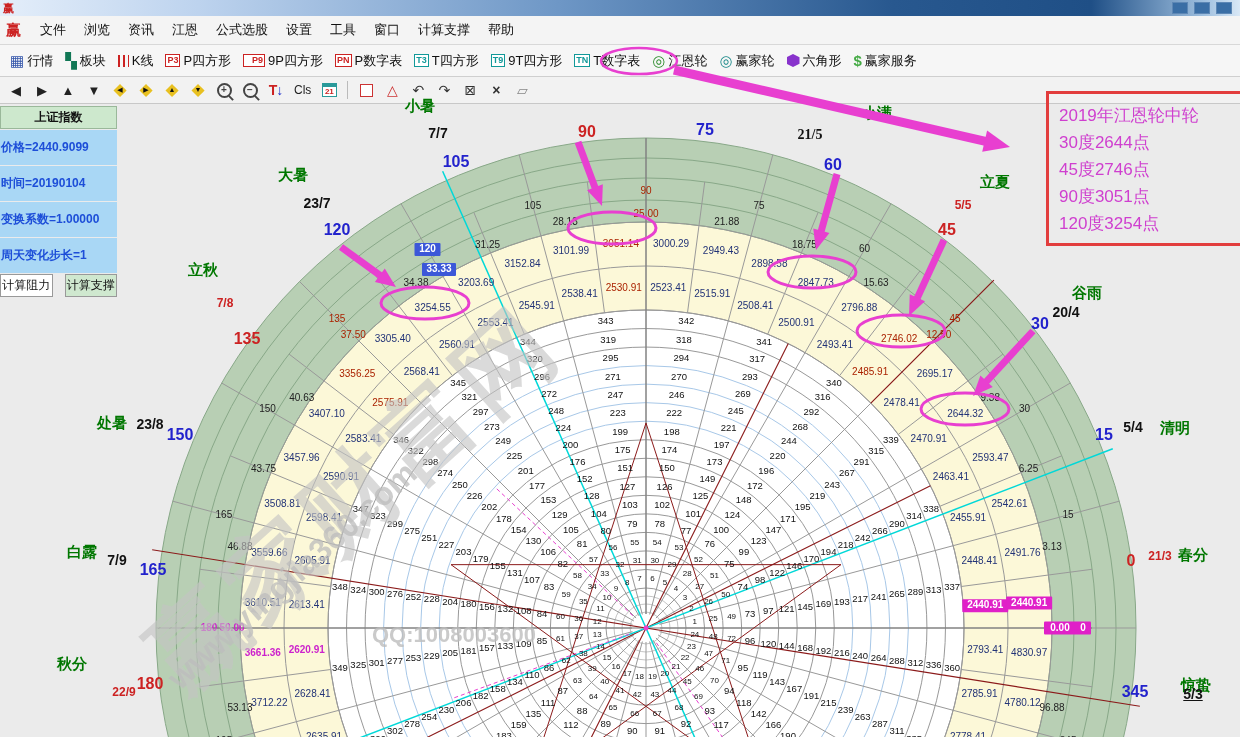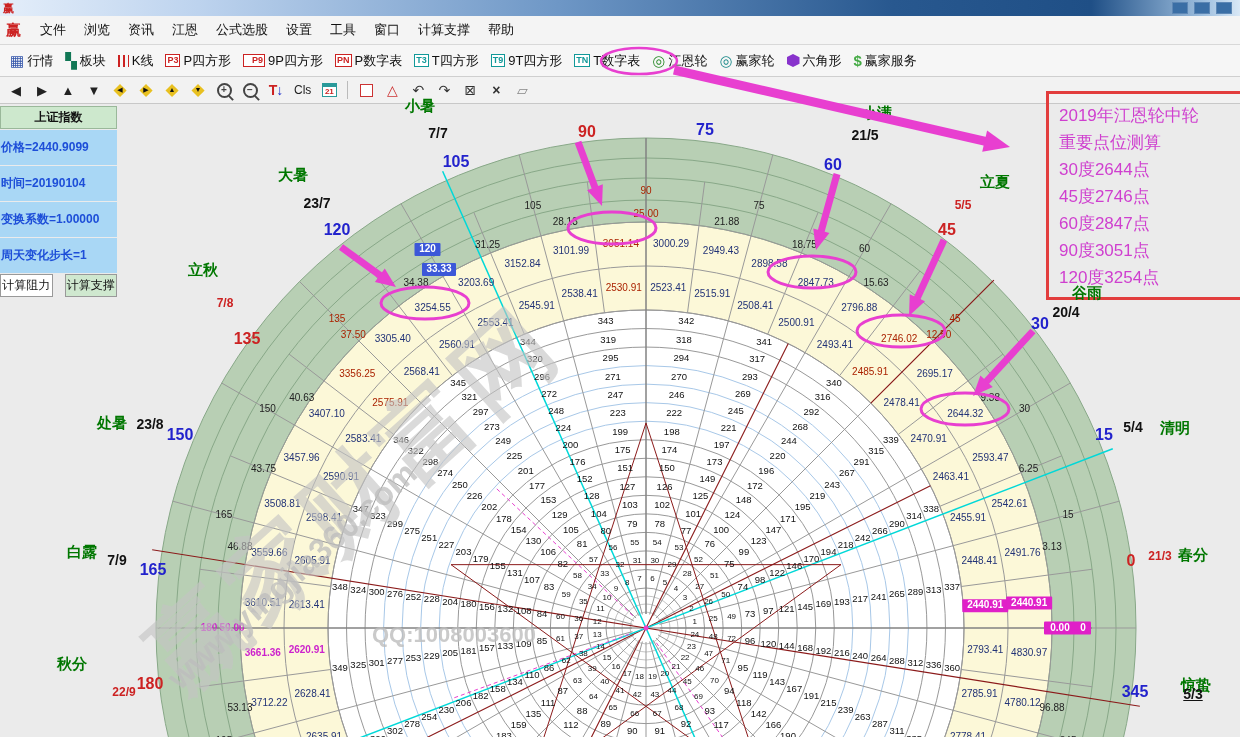--- a/index.html
+++ b/index.html
@@ -907,45 +907,43 @@
       <div class="row">变换系数=1.00000</div>
       <div class="row">周天变化步长=1</div>
       <div class="btns">
         <span>计算阻力</span>
         <span>计算支撑</span>
       </div>
   </div>
 
   <div id="redbox">
       <div>2019年江恩轮中轮</div>
-      <div>重要点位测算</div>
       <div>30度2644点</div>
       <div>45度2746点</div>
-      <div>60度2847点</div>
       <div>90度3051点</div>
       <div>120度3254点</div>
     </div>
 
 <span class="olabel ol-term" style="left: 420px; top: 2px;">小暑</span>
     <span class="olabel ol-term" style="left: 293px; top: 71px;">大暑</span>
     <span class="olabel ol-term" style="left: 203px; top: 166px;">立秋</span>
     <span class="olabel ol-term" style="left: 112px; top: 319px;">处暑</span>
     <span class="olabel ol-term" style="left: 82px; top: 448px;">白露</span>
     <span class="olabel ol-term" style="left: 72px; top: 560px;">秋分</span>
     <span class="olabel ol-term" style="left: 877px; top: 9px;">小满</span>
     <span class="olabel ol-term" style="left: 995px; top: 78px;">立夏</span>
     <span class="olabel ol-term" style="left: 1080px; top: 189px; margin-left: 7px;">谷雨</span>
     <span class="olabel ol-term" style="left: 1175px; top: 324px;">清明</span>
     <span class="olabel ol-term" style="left: 1193px; top: 451px;">春分</span>
     <span class="olabel ol-term" style="left: 1196px; top: 581px;">惊蛰</span>
     <span class="olabel ol-date" style="left: 438px; top: 29px;">7/7</span>
     <span class="olabel ol-date" style="left: 317px; top: 99px;">23/7</span>
     <span class="olabel ol-date" style="left: 150px; top: 320px;">23/8</span>
     <span class="olabel ol-date" style="left: 117px; top: 456px;">7/9</span>
-    <span class="olabel ol-date" style="left: 865px; top: 31px;">21/5</span>
+    <span class="olabel ol-date" style="left: 810px; top: 31px; font-family: Liberation Serif, serif;">21/5</span>
     <span class="olabel ol-date" style="left: 1066px; top: 208px;">20/4</span>
     <span class="olabel ol-date" style="left: 1133px; top: 323px;">5/4</span>
     <span class="olabel ol-date" style="left: 1193px; top: 590px; text-decoration: underline;">5/3</span>
     <span class="olabel ol-dater" style="left: 225px; top: 199px;">7/8</span>
     <span class="olabel ol-dater" style="left: 124px; top: 588px;">22/9</span>
     <span class="olabel ol-dater" style="left: 963px; top: 101px;">5/5</span>
     <span class="olabel ol-dater" style="left: 1160px; top: 452px;">21/3</span>
     <span class="olabel ol-degb" style="left: 456px; top: 58px;">105</span>
     <span class="olabel ol-degb" style="left: 337px; top: 126px;">120</span>
     <span class="olabel ol-degb" style="left: 180px; top: 331px;">150</span>

